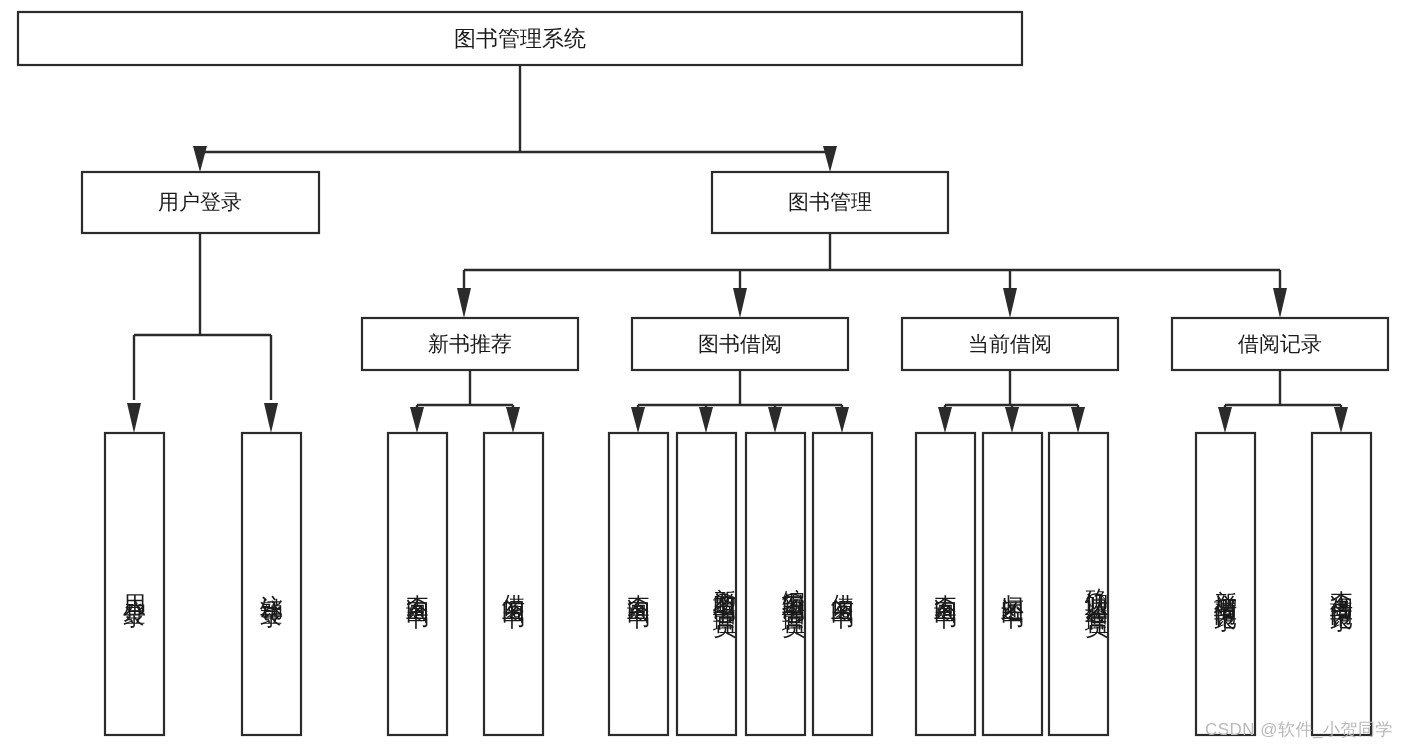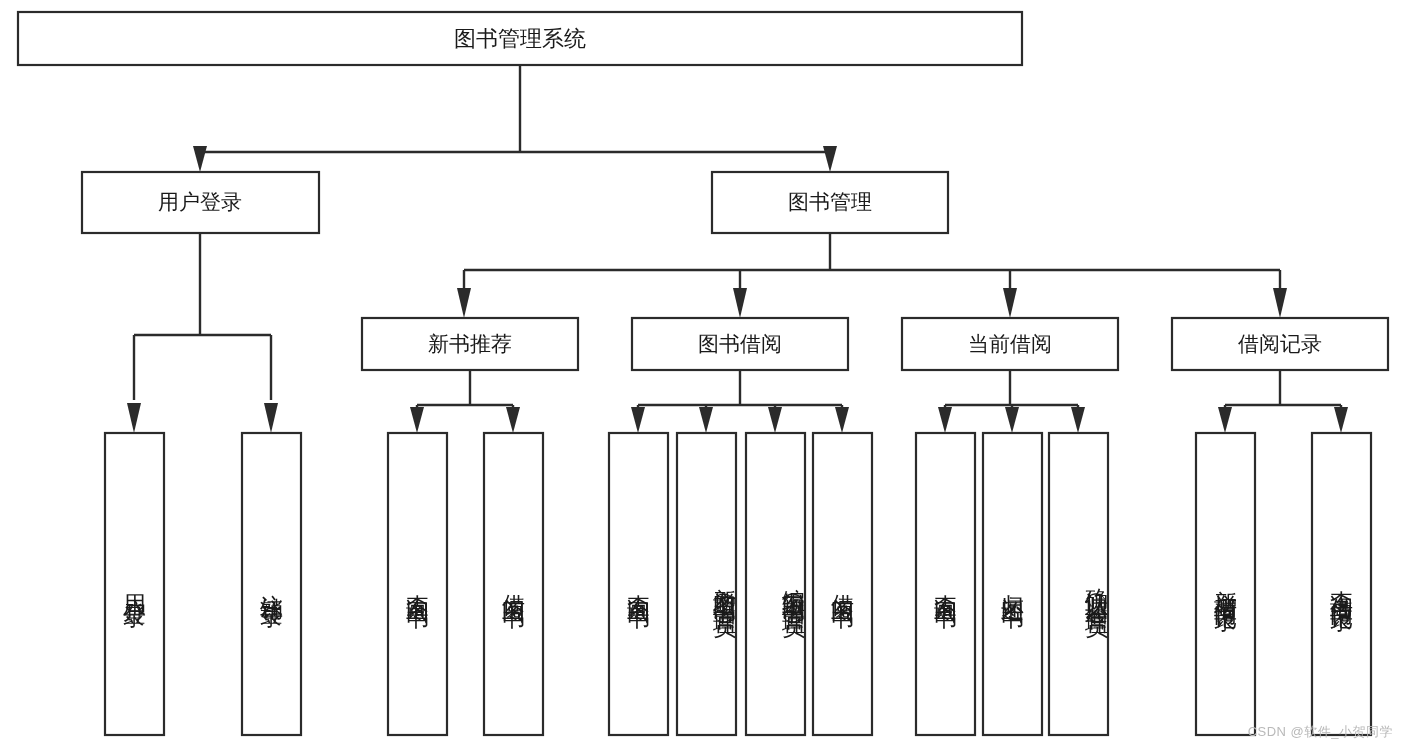--- a/index.html
+++ b/index.html
@@ -74,21 +74,21 @@
     letter-spacing: 4px;
     color: #1a1a1a;
     white-space: nowrap;
     text-align: center;
   }
   .watermark {
     position: absolute;
     right: 12px;
     bottom: 6px;
     font-family: "Liberation Sans", "DejaVu Sans", sans-serif;
-    font-size: 13px;
+    font-size: 17px;
     color: #b9b9b9;
     letter-spacing: 0.5px;
     white-space: nowrap;
   }
 </style>
 </head>
 <body>
 
 <div id="diagram-root">
 

